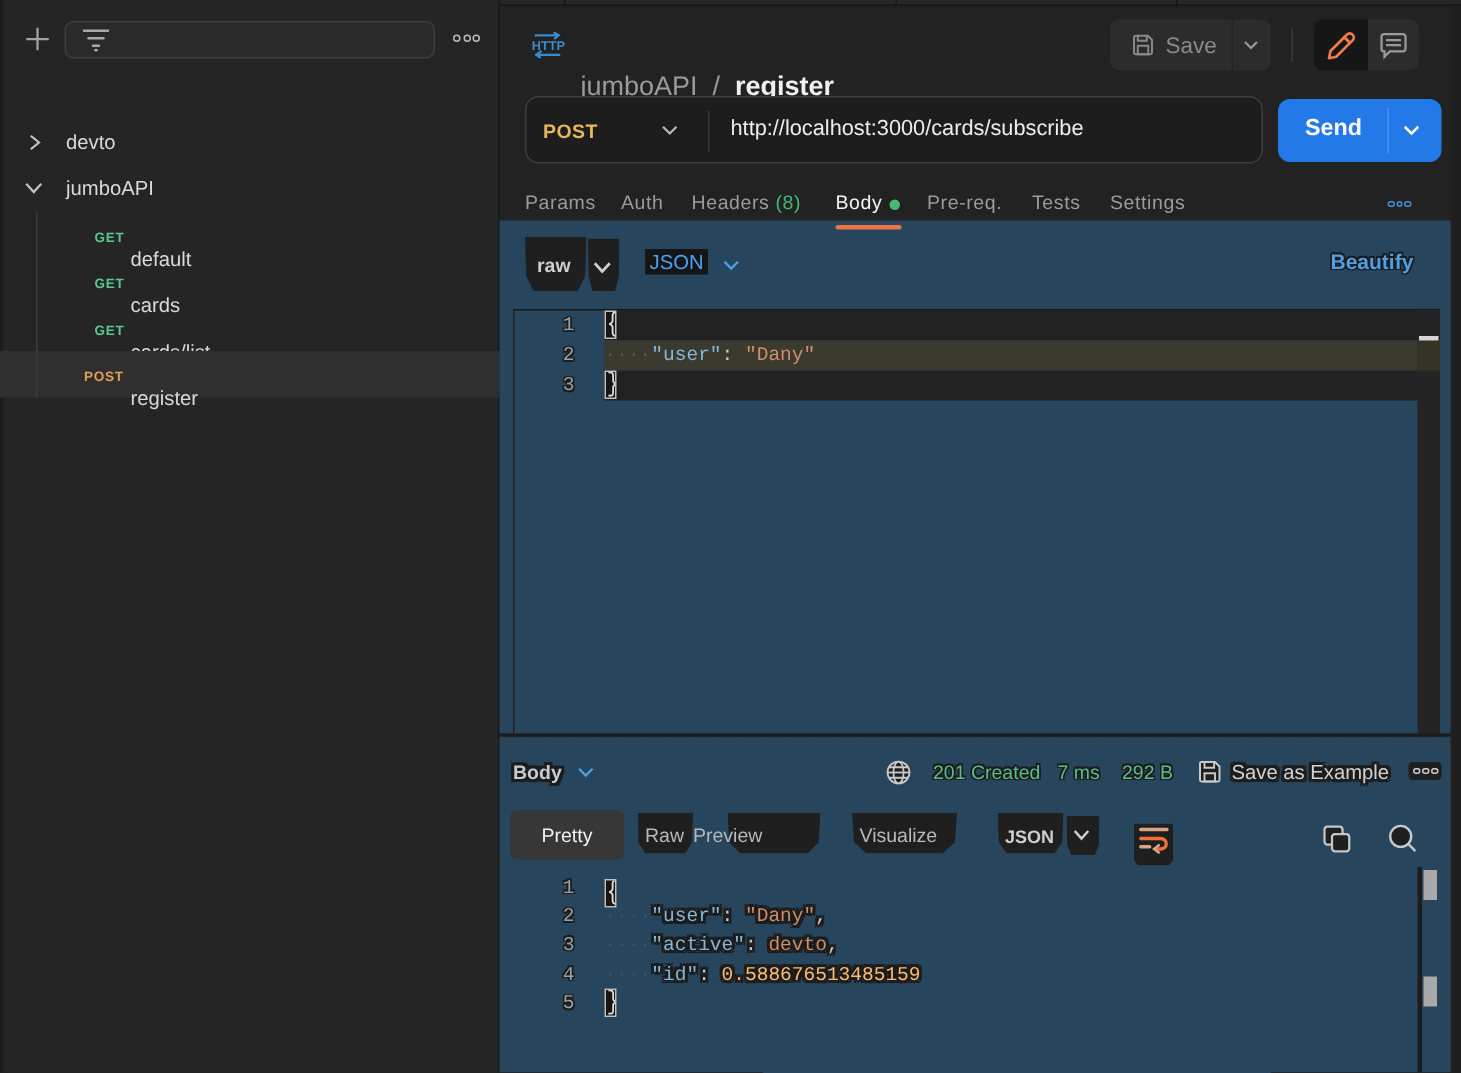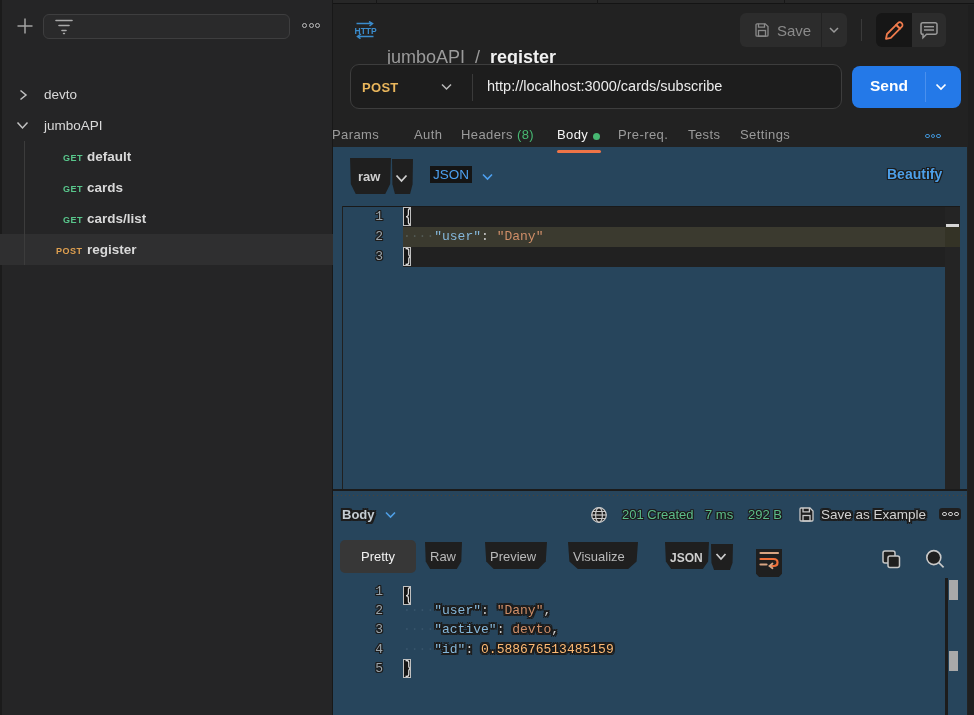--- a/index.html
+++ b/index.html
@@ -21,21 +21,21 @@
     -1px 0 0 #1d1d1d, 1px 0 0 #1d1d1d,
     -1px 1px 0 #1d1d1d, 0 1px 0 #1d1d1d, 1px 1px 0 #1d1d1d; }
 
   
   #sidebar { left:0; top:0; width:333px; height:715px; background:#252526; border-right:1px solid #181818; }
   .searchbox { left:43px; top:14px; width:247px; height:25px; background:#2a2a2b; border:1px solid #3e3e3f; border-radius:6px; }
   .ring { position:absolute; border-radius:50%; }
   .srow { left:0; width:333px; height:31px; color:#d9d9d9; font-size:13.5px; }
   .srow .cv { position:absolute; left:18px; top:10px; }
   .srow .nm { position:absolute; left:44px; top:8px; }
-  .srow .nm2 { position:absolute; left:87px; top:8px;font-weight:bold; }
+  .srow .nm2 { position:absolute; left:87px; top:24px; }
   .badge { position:absolute; font-size:9px; font-weight:700; letter-spacing:0.5px; top:12px; }
   .get { color:#59c78c; left:63px; }
   .post { color:#dfa050; left:56px; }
   .indentline { left:24px; top:141px; width:1px; height:124px; background:#3c3c3c; }
 
   
   #topstrip { left:333px; top:0; width:641px; height:4px; background:#272727; border-bottom:1px solid #141414; }
   .tdiv { top:0; width:1px; height:4px; background:#171717; }
   .crumb { left:387px; top:23px; font-size:18px; color:#9b9b9b;margin-top:24px; }
   .crumb b { color:#f0f0f0; font-weight:700; }
@@ -223,21 +223,21 @@
   <div class="abs urldiv"></div>
   <div class="abs urltxt">http://localhost:3000/cards/subscribe</div>
   <div class="abs" id="sendBtn">
     <span class="lbl">Send</span>
     <div class="d"></div>
     <svg class="abs" style="left:82px; top:16px;" width="14" height="11" viewBox="0 0 14 11">
       <path d="M2.5 2.5 l4.5 4.5 4.5-4.5" fill="none" stroke="#fff" stroke-width="1.7"></path>
     </svg>
   </div>
 
-  <div class="abs rtab" style="left:332px;">Params</div>
+  <div class="abs rtab" style="left:350px;">Params</div>
   <div class="abs rtab" style="left:414px;">Auth</div>
   <div class="abs rtab" style="left:461px;">Headers <span style="color:#47b872;">(8)</span></div>
   <div class="abs rtab on" style="left:557px;">Body</div>
   <div class="abs greendot"></div>
   <div class="abs rtab" style="left:618px;">Pre-req.</div>
   <div class="abs rtab" style="left:688px;">Tests</div>
   <div class="abs rtab" style="left:740px;">Settings</div>
   <div class="ring" style="left:925px; top:133.5px; width:4.6px; height:4.6px; border:1.4px solid #4091d2;"></div>
   <div class="ring" style="left:930.5px; top:133.5px; width:4.6px; height:4.6px; border:1.4px solid #4091d2;"></div>
   <div class="ring" style="left:936px; top:133.5px; width:4.6px; height:4.6px; border:1.4px solid #4091d2;"></div>
@@ -311,21 +311,21 @@
   <div class="abs saveex outl" style="left:821px; top:507px;">Save as Example</div>
   <div class="abs halo" style="left:939px; top:508px; width:22px; height:12px; border-radius:3px;"></div>
   <div class="ring" style="left:942px; top:511.5px; width:4.8px; height:4.8px; border:1.4px solid #cdcdcd;"></div>
   <div class="ring" style="left:948px; top:511.5px; width:4.8px; height:4.8px; border:1.4px solid #cdcdcd;"></div>
   <div class="ring" style="left:954px; top:511.5px; width:4.8px; height:4.8px; border:1.4px solid #cdcdcd;"></div>
 
   <div class="abs" id="prettyBtn">Pretty</div>
   <div class="abs halo trap" style="left:425px; top:542px; width:37px; height:27px;"></div>
   <div class="abs ptab" style="left:430px;">Raw</div>
   <div class="abs halo trap" style="left:485px; top:542px; width:62px; height:27px;"></div>
-  <div class="abs ptab" style="left:490px;">Preview</div>
+  <div class="abs ptab" style="left:462px;">Preview</div>
   <div class="abs halo trap" style="left:568px; top:542px; width:70px; height:27px;"></div>
   <div class="abs ptab" style="left:573px;">Visualize</div>
   <div class="abs halo trap" style="left:665px; top:542px; width:44px; height:27px;"></div>
   <div class="abs ptab pjson" style="left:670px; top:551px;">JSON</div>
   <div class="abs halo trap" style="left:711px; top:544px; width:22px; height:26px;"></div>
   <svg class="abs" style="left:714px; top:552px;" width="14" height="10" viewBox="0 0 14 10">
     <path d="M2.5 2 l4.5 5 4.5-5" fill="none" stroke="#cfcfcf" stroke-width="1.7"></path>
   </svg>
   <div class="abs halo" style="left:756px; top:549px; width:26px; height:28px; clip-path:polygon(0 0, 100% 0, 100% 88%, 88% 100%, 12% 100%, 0 88%);"></div>
   <svg class="abs" style="left:759px; top:551px;" width="21" height="19" viewBox="0 0 21 19">

